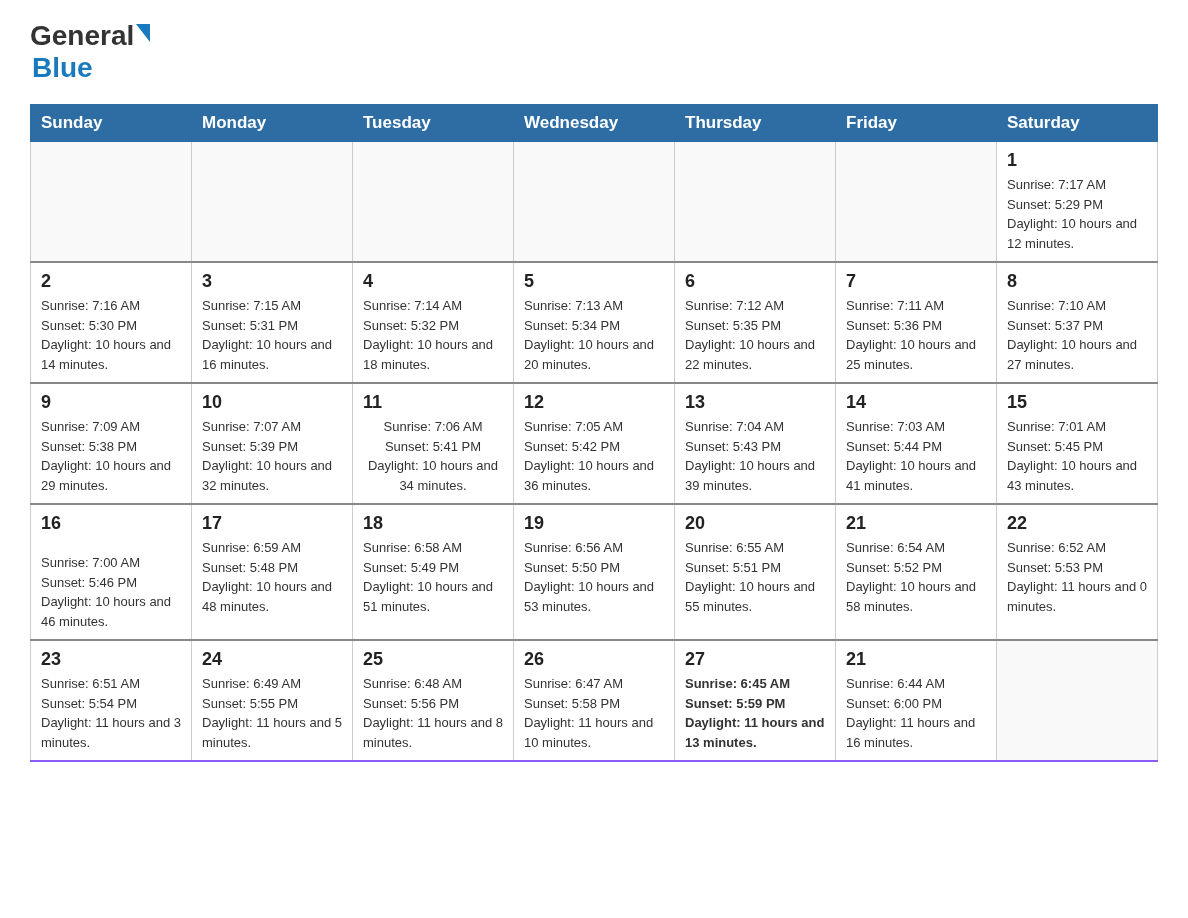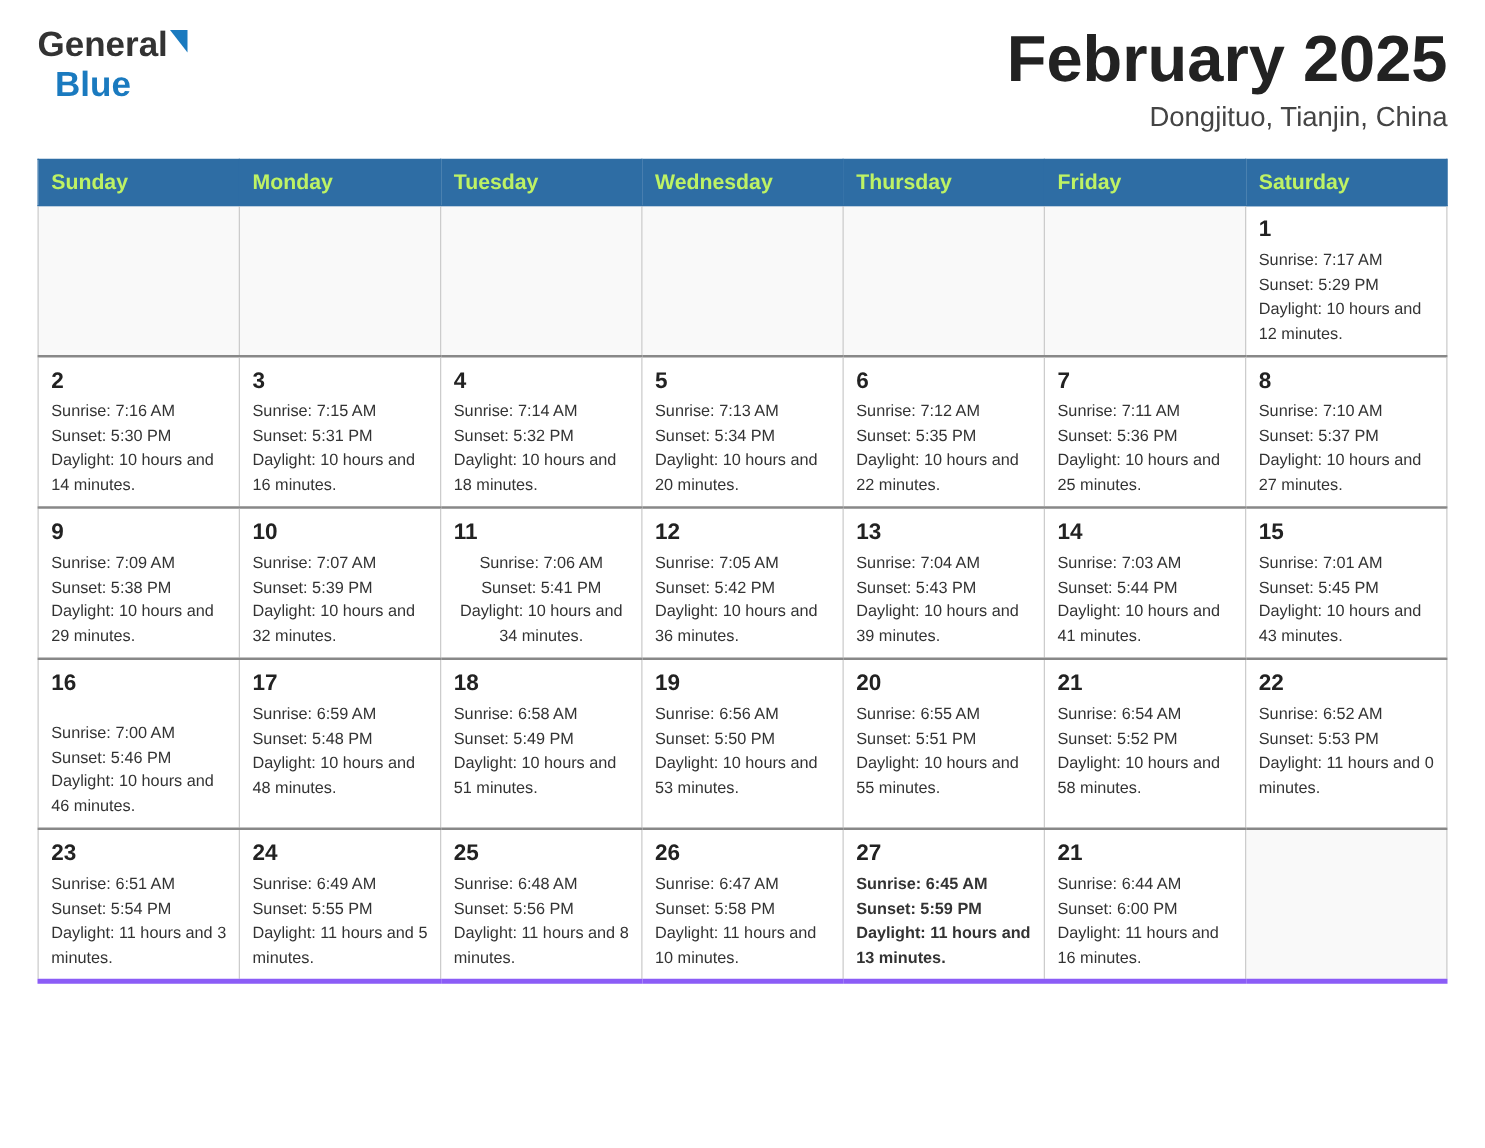--- a/index.html
+++ b/index.html
@@ -34,21 +34,21 @@
       height: 0;
       border-left: 14px solid transparent;
       border-top: 18px solid #1a7abf;
       margin-left: 2px;
       margin-top: 4px;
     }
     .logo-blue {
       font-size: 28px;
       font-weight: bold;
       color: #1a7abf;
-      margin-left: 14px;
+      margin-left: 2px;
     }
     .title-section {
       text-align: right;
     }
     .month-title {
       font-size: 52px;
       font-weight: bold;
       color: #222;
       line-height: 1.1;
     }
@@ -56,21 +56,21 @@
       font-size: 22px;
       color: #444;
       margin-top: 4px;
     }
     table {
       width: 100%;
       border-collapse: collapse;
     }
     thead th {
       background-color: #2e6da4;
-      color: #bef264;
+      color: #ffffff;
       padding: 8px 10px;
       font-size: 17px;
       font-weight: bold;
       text-align: left;
       border: 1px solid #2e6da4;
     }
     tbody td {
       vertical-align: top;
       padding: 8px 10px;
       border: 1px solid #ccc;
@@ -95,37 +95,33 @@
       height: 110px;
     }
     .empty-cell {
       background: #f9f9f9;
     }
     
     tbody tr td {
       border-bottom: 2px solid #888;
     }
     tbody tr:last-child td {
-      border-bottom: 4px solid #8b5cf6;
+      border-bottom: 2px solid #8b5cf6;
     }
   </style>
 </head>
 <body>
 
 <div class="header">
   <div class="logo">
     <div class="logo-top">
       <span class="logo-general">General</span>
       <div class="logo-arrow"></div>
     </div>
     <span class="logo-blue">Blue</span>
-  </div>
-  <div class="title-section">
-    <div class="month-title">February 2025</div>
-    <div class="location">Dongjituo, Tianjin, China</div>
   </div>
 </div>
 
 <table>
   <thead>
     <tr>
       <th>Sunday</th>
       <th>Monday</th>
       <th>Tuesday</th>
       <th>Wednesday</th>

